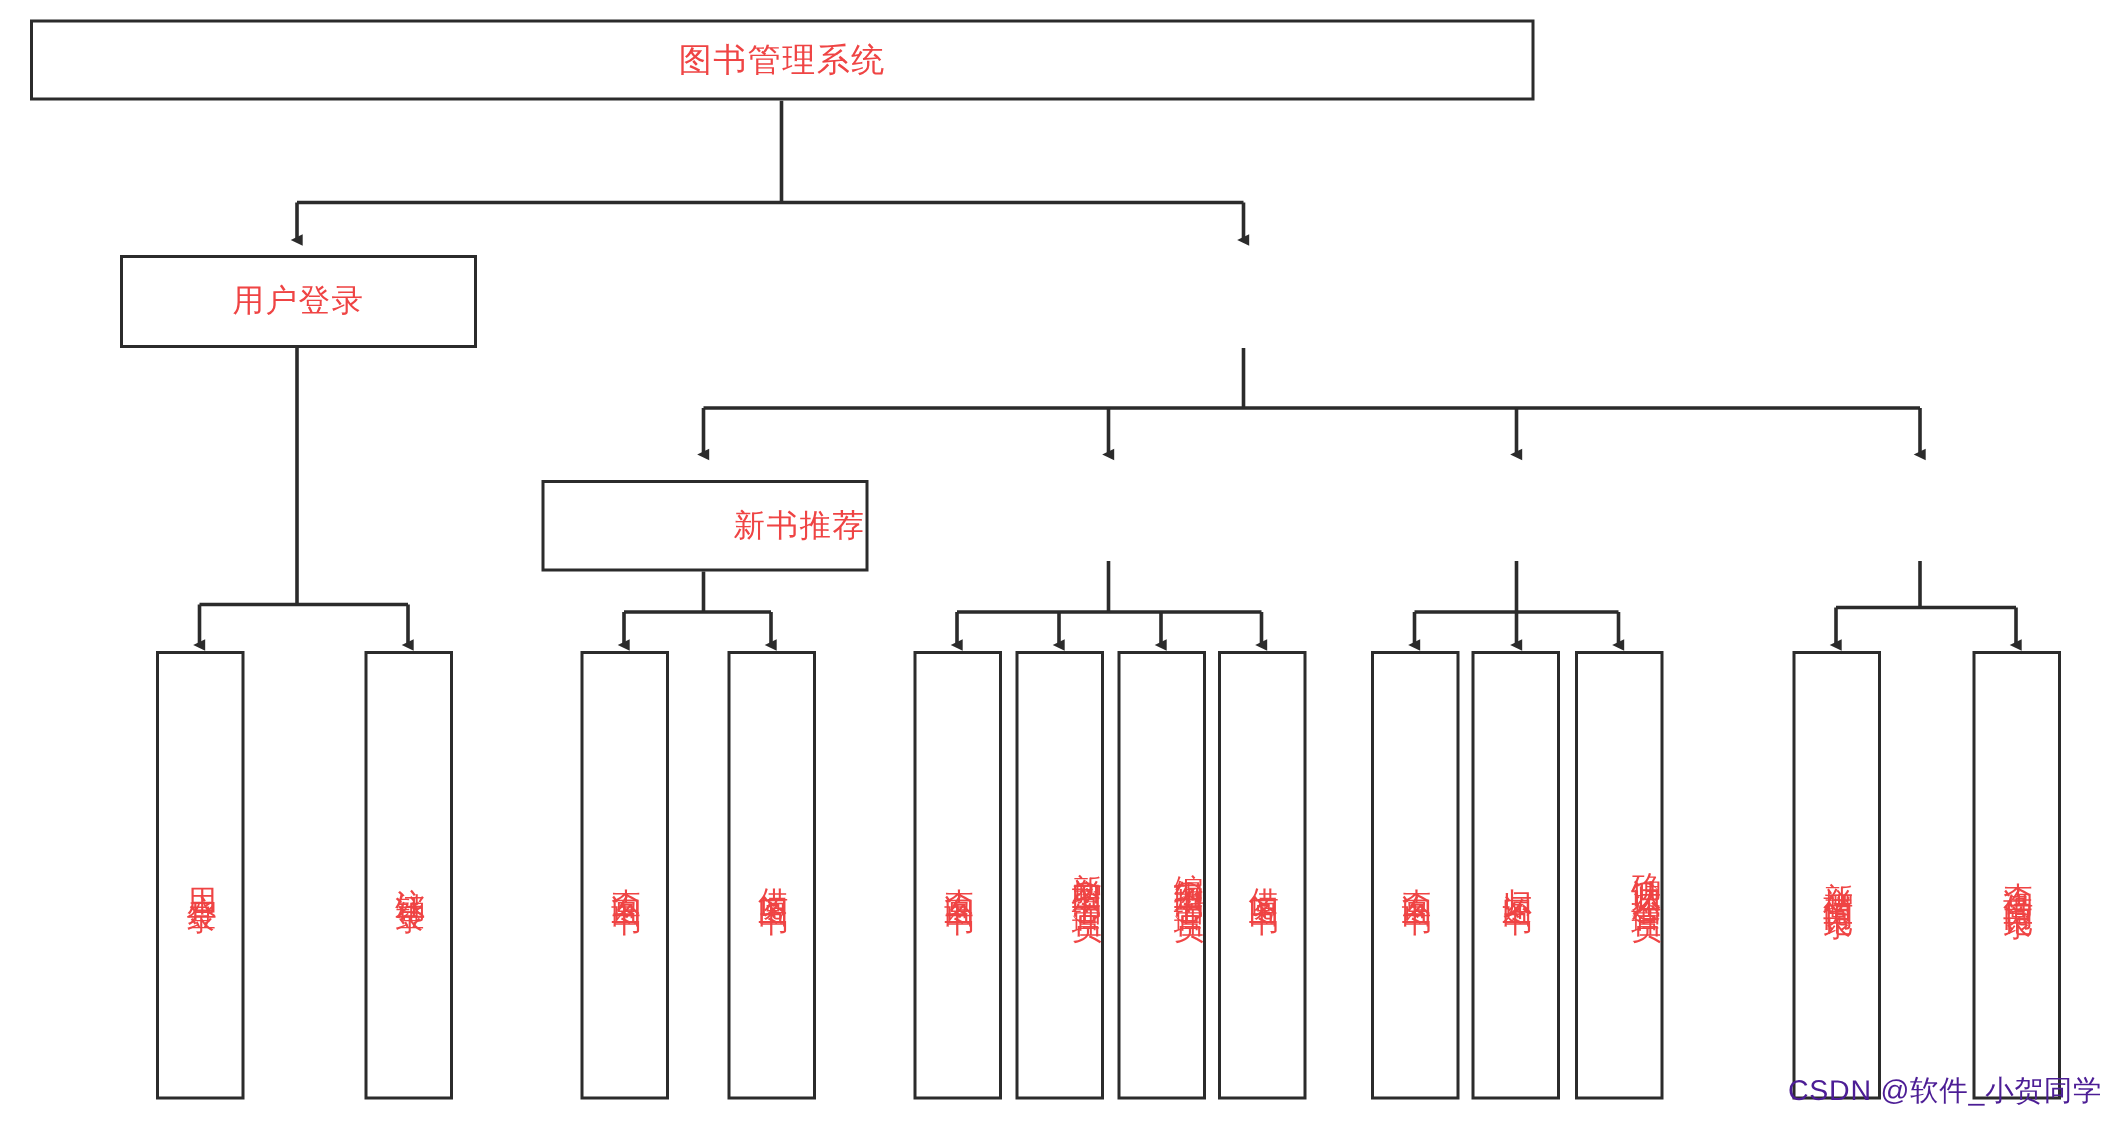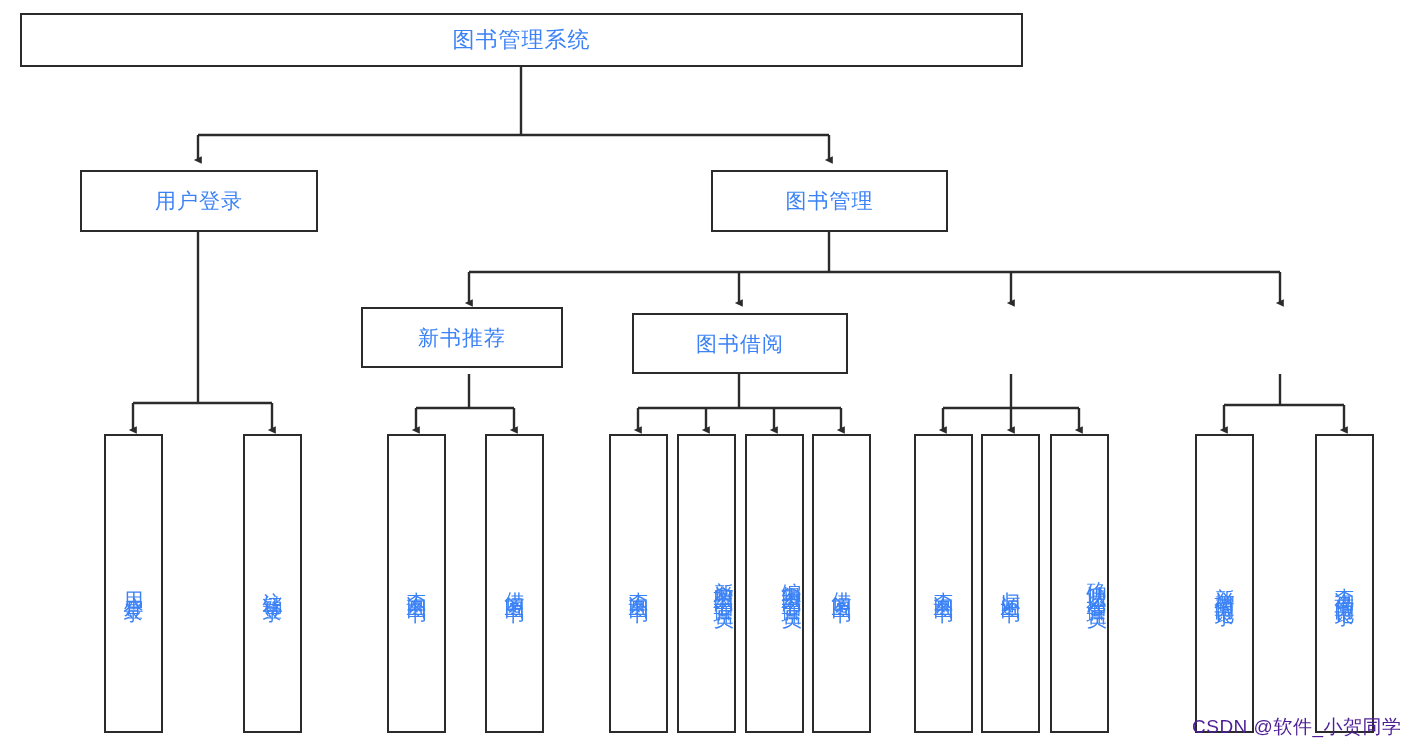--- a/index.html
+++ b/index.html
@@ -18,21 +18,21 @@
     overflow: hidden;
   }
   .node {
     position: absolute;
     box-sizing: border-box;
     border: 2px solid #2b2b2b;
     background: #ffffff;
     display: flex;
     align-items: center;
     justify-content: center;
-    color: #3b82f6;
+    color: #ef4444;
   }
   .node.h {
     font-size: 21px;
     letter-spacing: 1px;
     line-height: 1.2;
   }
   .node.root {
     font-size: 22px;
   }
   .node.v {
@@ -129,29 +129,23 @@
     <path class="edge" d="M1344,405 L1344,430" marker-end="url(#arrow)"></path>
   </svg>
 
   <div class="node h root" style="left:20px; top:13px; width:1003px; height:54px;">
     <span>图书管理系统</span>
   </div>
 
   <div class="node h" style="left:80px; top:170px; width:238px; height:62px;">
     <span>用户登录</span>
   </div>
-  <div class="node h" style="left:711px; top:170px; width:237px; height:62px;">
-    <span>图书管理</span>
-  </div>
 
-  <div class="node h" style="left:361px; top:307px; width:202px; height:61px;">
+  <div class="node h" style="left:361px; top:320px; width:218px; height:61px;justify-content:flex-end;">
     <span>新书推荐</span>
-  </div>
-  <div class="node h" style="left:632px; top:313px; width:216px; height:61px;">
-    <span>图书借阅</span>
   </div>
 
   <div class="node v center" style="left:104px; top:434px; width:59px; height:299px;">
     <span class="vtext">用户登录</span>
   </div>
   <div class="node v center" style="left:243px; top:434px; width:59px; height:299px;">
     <span class="vtext">注销登录</span>
   </div>
 
   <div class="node v center" style="left:387px; top:434px; width:59px; height:299px;">

